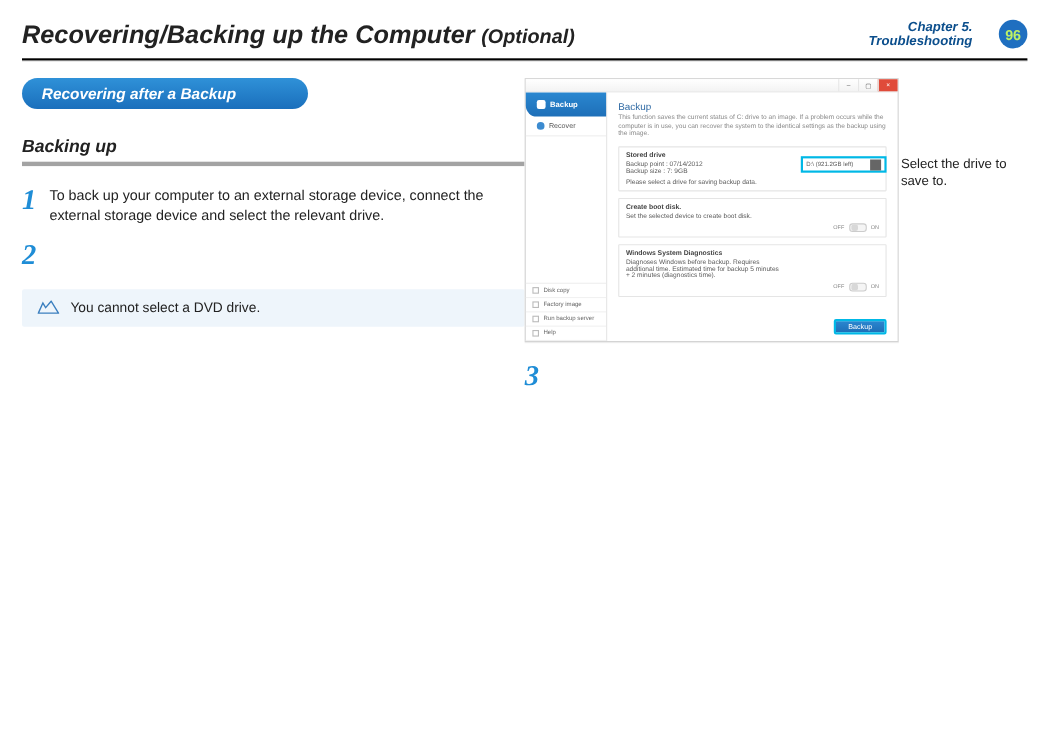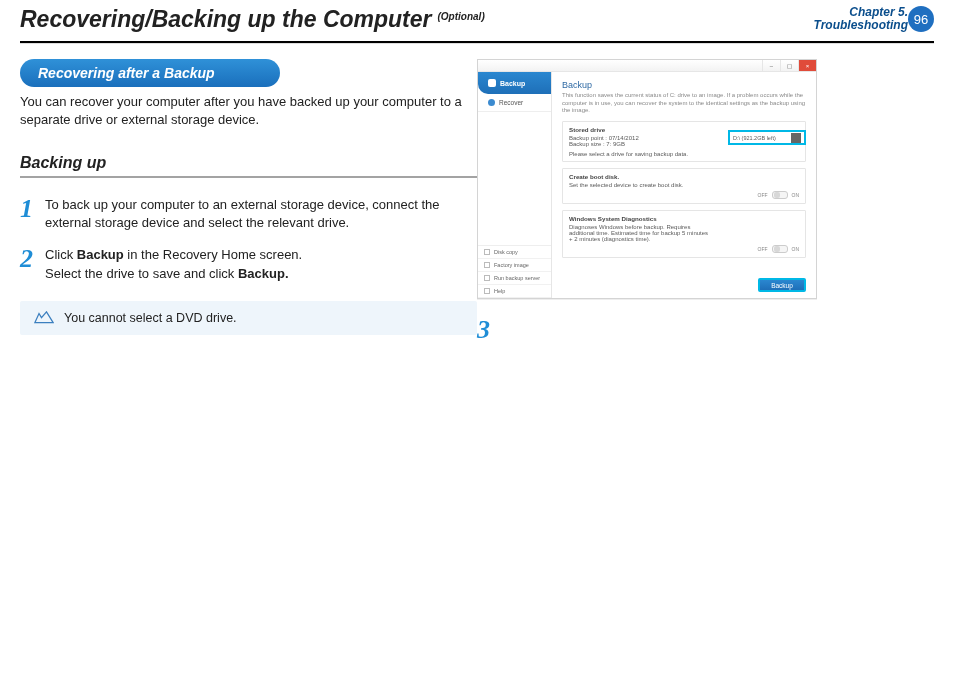--- a/index.html
+++ b/index.html
@@ -8,35 +8,35 @@
     --accent:#0b4e8c;
     --txt:#222;
     --gray:#8a8a8a;
     --lt:#e7e7e7;
     --lt2:#cfcfcf;
     --hi:#00b8e6;
   }
   *{box-sizing:border-box}
   body{margin:0;font-family:"Segoe UI",Arial,sans-serif;color:var(--txt);width:954px;height:677px;
        background:#fff}
-  .page{padding:0 20px 0 20px}
+  .page{padding:12px 20px 0 20px}
   .hdr{display:flex;align-items:flex-start;padding-top:6px}
   .hdr-title{font-weight:700;font-style:italic;font-size:23px}
-  .hdr-opt{font-weight:700;font-style:italic;font-size:10px;margin-left:6px;margin-top:5px}
+  .hdr-opt{font-weight:700;font-style:italic;font-size:18px;margin-left:6px;margin-top:5px}
   .hdr-r{margin-left:auto;text-align:right;display:flex;align-items:flex-end}
   .hdr-ch{font-weight:700;font-style:italic;font-size:12px;color:var(--accent);line-height:1.1}
   .pgnum{display:inline-flex;align-items:center;justify-content:center;width:26px;height:26px;border-radius:50%;
-         background:var(--blue);color:#ffffff;font-weight:400;font-size:13px;margin-left:0}
+         background:var(--blue);color:#bef264;font-weight:700;font-size:13px;margin-left:24px}
   .rule{height:2px;background:linear-gradient(#000,#000);margin:8px 0 16px 0;box-shadow:0 1px 0 #ddd}
   .cols{display:flex;}
   .col{flex:1;min-width:0}
   .pill{display:inline-block;background:linear-gradient(#2f91d8,#1a6fbc);color:#fff;font-weight:700;font-style:italic;
         border-radius:14px;padding:6px 18px;font-size:14px;min-width:260px}
   .intro{font-size:13px;margin-top:6px;line-height:1.35}
-  .sub{font-weight:700;font-style:italic;font-size:16px;margin-top:26px;border-bottom:2px solid #a3a3a3;padding-bottom:4px}
+  .sub{font-weight:700;font-style:italic;font-size:16px;margin-top:26px;border-bottom:4px solid #a3a3a3;padding-bottom:4px}
   .steps{margin-top:18px}
   .step{display:flex;gap:12px;margin-bottom:14px;font-size:13px;line-height:1.4}
   .num{font-family:Georgia,serif;font-size:26px;font-weight:700;font-style:italic;color:var(--blue2);line-height:1}
   .note{display:flex;align-items:center;gap:10px;background:#eef5fb;border-left:0;border-radius:2px;
         padding:10px 14px;font-size:12.5px;margin-top:18px}
   .note-icon{width:20px;height:14px;display:inline-block}
   .note-icon svg{display:block}
   
   .shot-wrap{position:relative}
   .callout{position:absolute;left:342px;top:71px;font-size:12px;line-height:1.25}
@@ -85,50 +85,46 @@
       </div>
       <div class="pgnum">96</div>
     </div>
   </div>
   <div class="rule"></div>
 
   <div class="cols">
 
     <div class="col">
       <div class="pill">Recovering after a Backup</div>
-      <div class="intro">You can recover your computer after you have backed up your computer to a separate drive or external storage device.</div>
       <div class="sub">Backing up</div>
 
       <div class="steps">
         <div class="step">
           <div class="num">1</div>
           <div>To back up your computer to an external storage device, connect the external storage device and select the relevant drive.</div>
         </div>
         <div class="step">
           <div class="num">2</div>
-          <div>
-            <span>Click </span><b>Backup</b><span> in the Recovery Home screen.</span><br>
-            <span>Select the drive to save and click </span><b>Backup.</b>
-          </div>
         </div>
       </div>
 
       <div class="note">
         <span class="note-icon">
           <svg viewBox="0 0 24 16">
               <path d="M1 14 L6 3 L9 8 L15 1 L23 14 Z" fill="none" stroke="#3b7fbf" stroke-width="1.5"></path>
             </svg>
         </span>
         <span>You cannot select a DVD drive.</span>
       </div>
     </div>
 
     <div class="col">
       <div class="shot-wrap">
         <div class="callout-line"></div>
+        <div class="callout">Select the drive to save to.</div>
 
         <div class="shot">
           <div class="titlebar">
             <div class="tb-btn">–</div>
             <div class="tb-btn">▢</div>
             <div class="tb-btn tb-close">×</div>
           </div>
           <div class="app">
             <div class="side">
               <div class="s-hdr">

